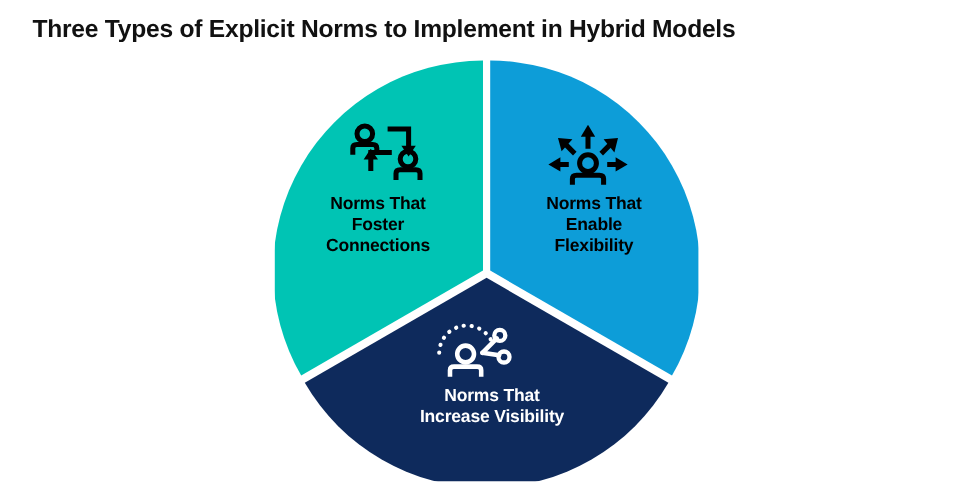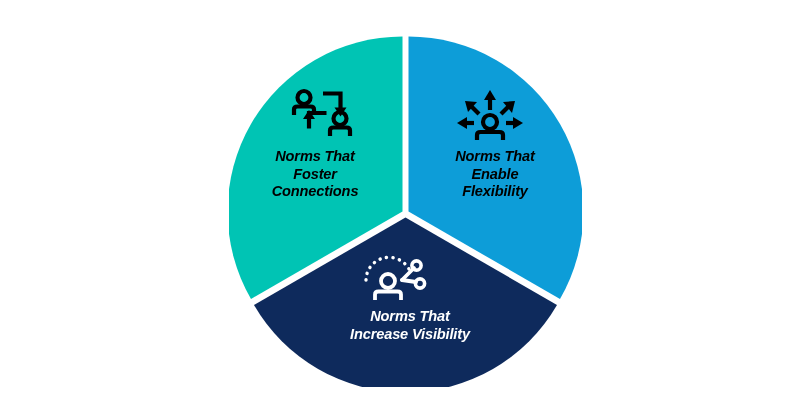--- a/index.html
+++ b/index.html
@@ -23,24 +23,23 @@
     top: 13px;
     font-size: 20.5px;
     font-weight: bold;
     color: #111111;
     letter-spacing: -0.2px;
     white-space: nowrap;
   }
   .pie-wrap {
     position: absolute;
     left: 229px;
-    top: 36px;
+    top: 50px;
     width: 353px;
     height: 351px;
-    font-style: italic;
   }
   .pie-svg {
     position: absolute;
     left: 0;
     top: 0;
     width: 353px;
     height: 351px;
     display: block;
   }
   .slice-label {
@@ -75,20 +74,21 @@
   }
   .icon-foster { left: 61px; top: 52px; }
   .icon-flex   { left: 226px; top: 52px; }
   .icon-vis    { left: 128px; top: 216px; }
 </style>
 </head>
 <body>
 
 <div class="page">
 
+  <div class="page-title">Three Types of Explicit Norms to Implement in Hybrid Models</div>
 
   <div class="pie-wrap">
 
     <svg class="pie-svg" viewBox="0 0 353 351">
 
       <path fill="#00C4B4" d="M 173.5 175.5 L 173.5 0.5 A 175 175 0 0 0 22.0 263.0 Z"></path>
       <path fill="#0D9DD8" d="M 179.5 175.5 L 179.5 0.5 A 175 175 0 0 1 331.0 263.0 Z"></path>
       <path fill="#0E2A5C" d="M 176.5 181.5 L 25.0 269.0 A 175 175 0 0 0 328.0 269.0 Z"></path>
     </svg>
 

